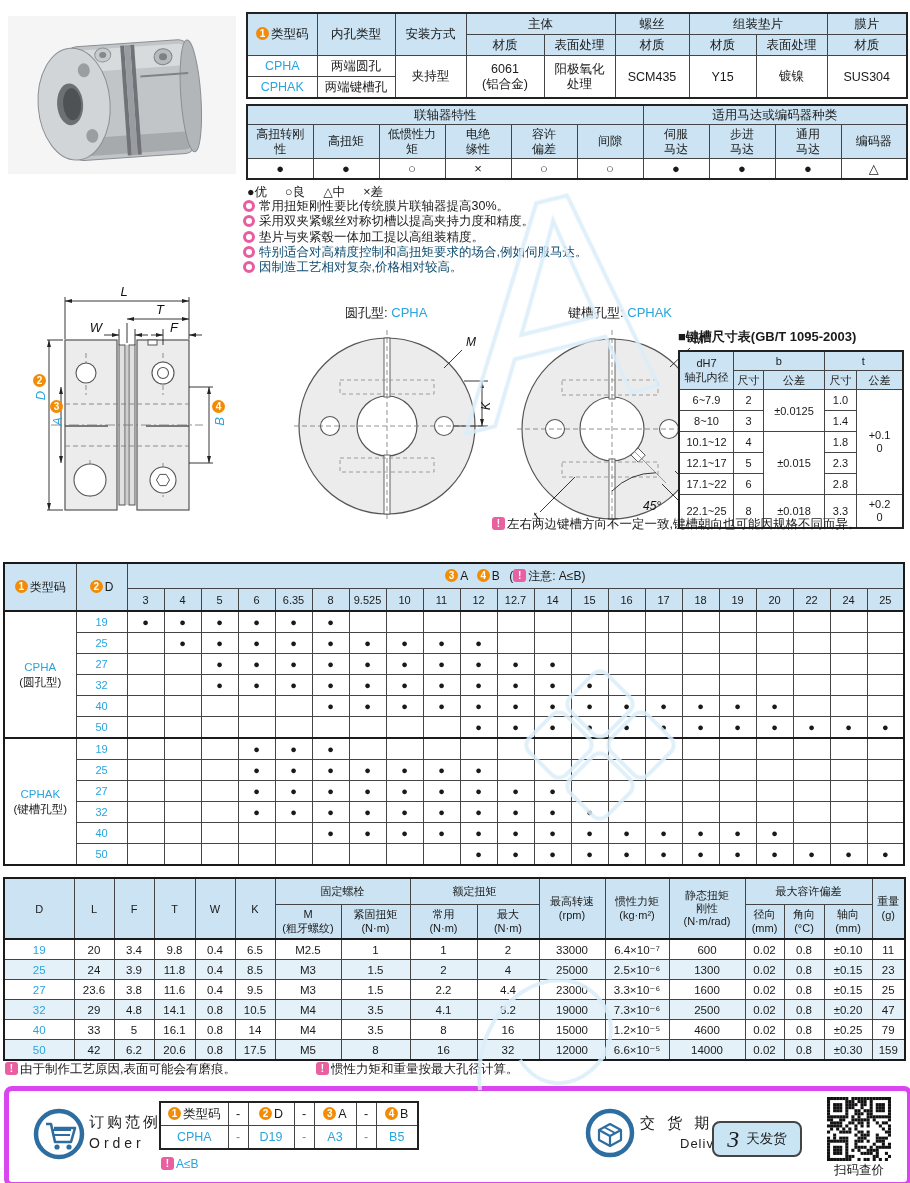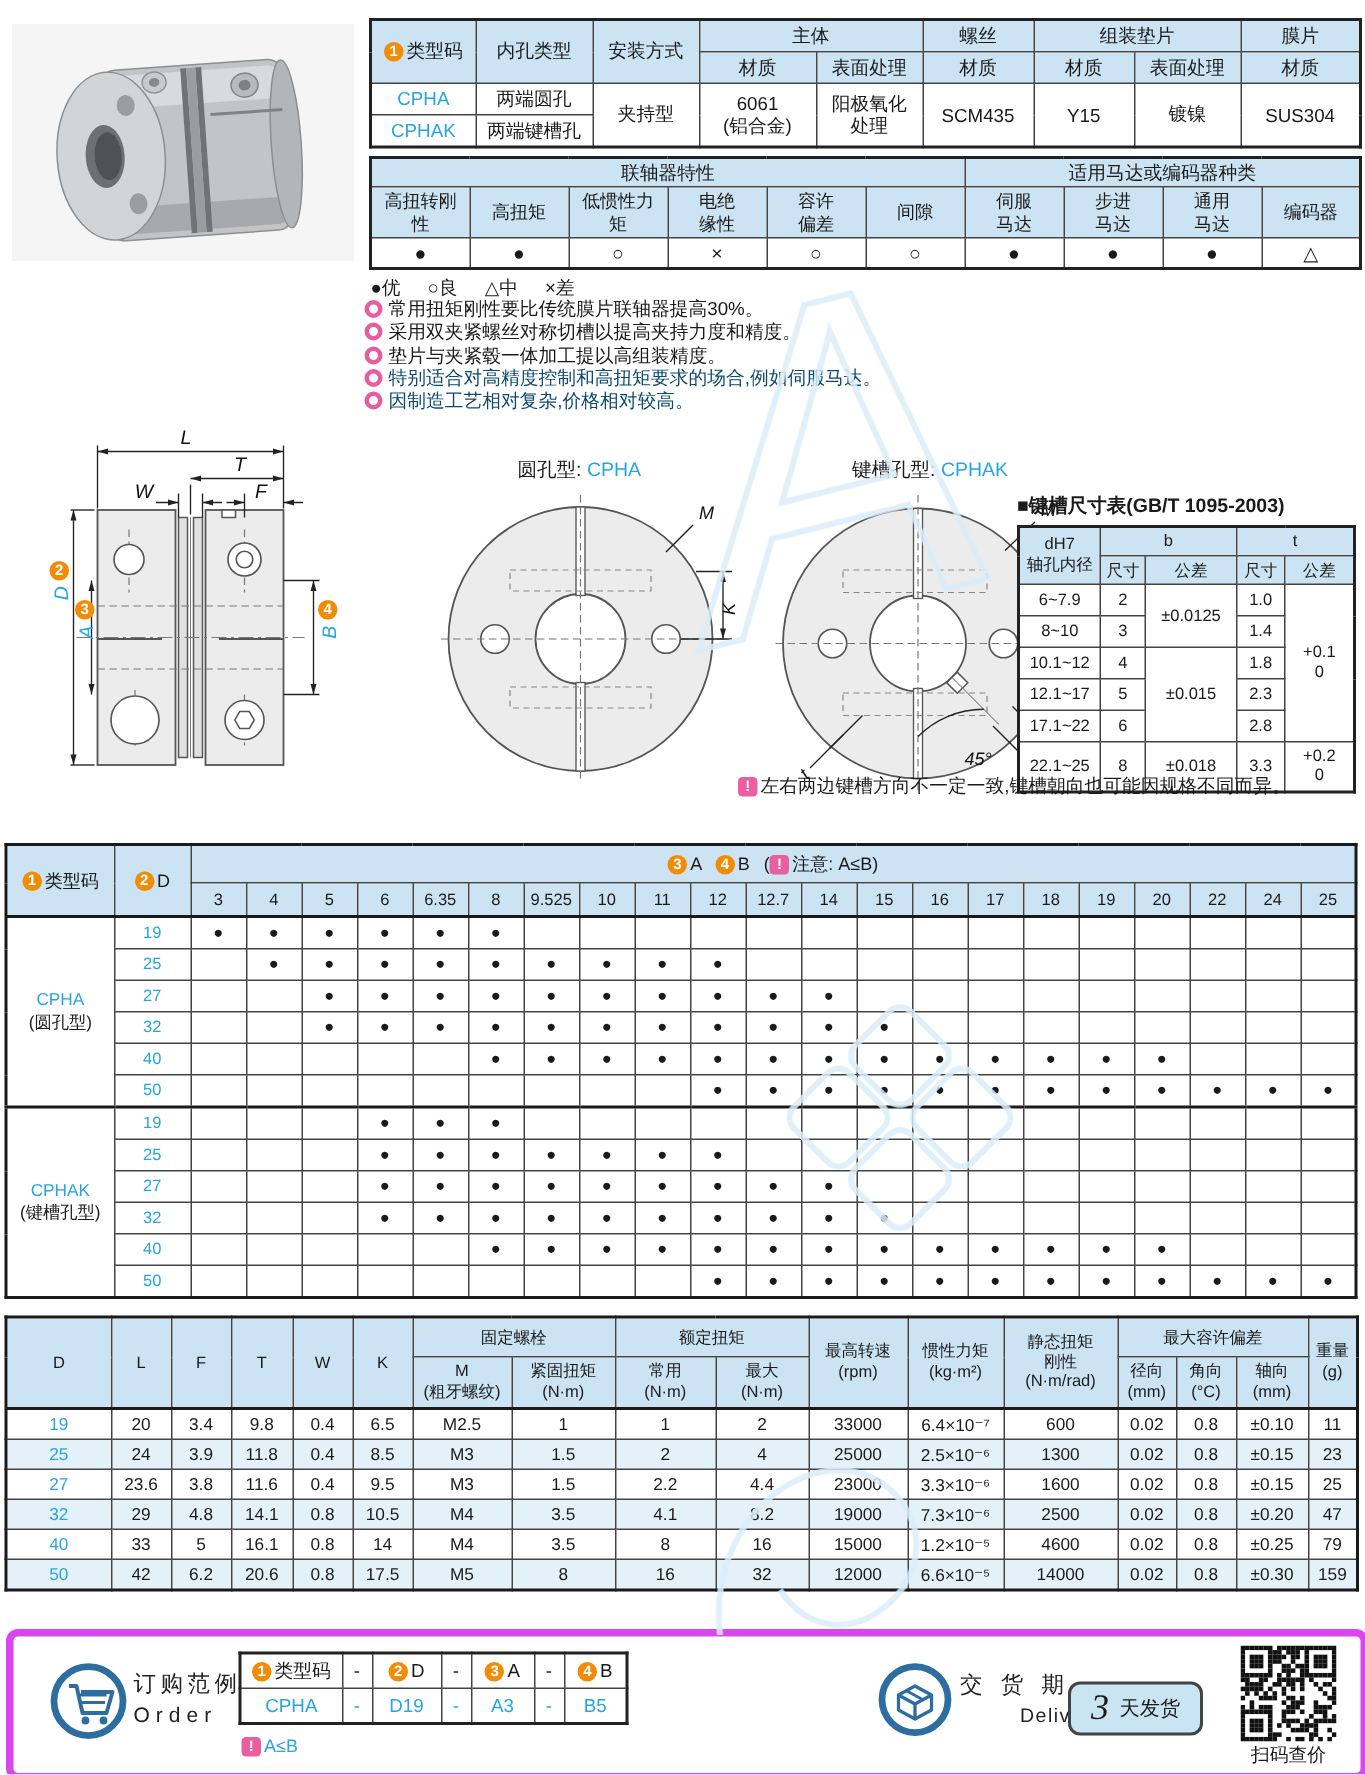--- a/index.html
+++ b/index.html
@@ -981,20 +981,24 @@
           <td>6.6×10⁻⁵</td>
           <td>14000</td>
           <td>0.02</td>
           <td>0.8</td>
           <td>±0.30</td>
           <td>159</td>
         </tr>
       </tbody>
   </table>
 
+  <div id="footnotes">
+      <span class="fnote"><span class="pbadge">!</span><span>由于制作工艺原因,表面可能会有磨痕。</span></span>
+      <span class="fnote"><span class="pbadge">!</span><span>惯性力矩和重量按最大孔径计算。</span></span>
+    </div>
 
   <div id="orderBox">
     <svg id="cartIcon" width="52" height="52" viewBox="0 0 52 52">
       <circle cx="26" cy="26" r="23" fill="#fff" stroke="#2d6da0" stroke-width="4.5"></circle>
       <path d="M13 16 h5 l4 18 h16 l4 -14 h-21" fill="none" stroke="#2d6da0" stroke-width="2.6" stroke-linejoin="round"></path>
       <line x1="20" y1="22" x2="38" y2="22" stroke="#2d6da0" stroke-width="2"></line>
       <line x1="21" y1="27" x2="37" y2="27" stroke="#2d6da0" stroke-width="2"></line>
       <circle cx="24" cy="39" r="2.6" fill="#2d6da0"></circle>
       <circle cx="36" cy="39" r="2.6" fill="#2d6da0"></circle>
     </svg>

